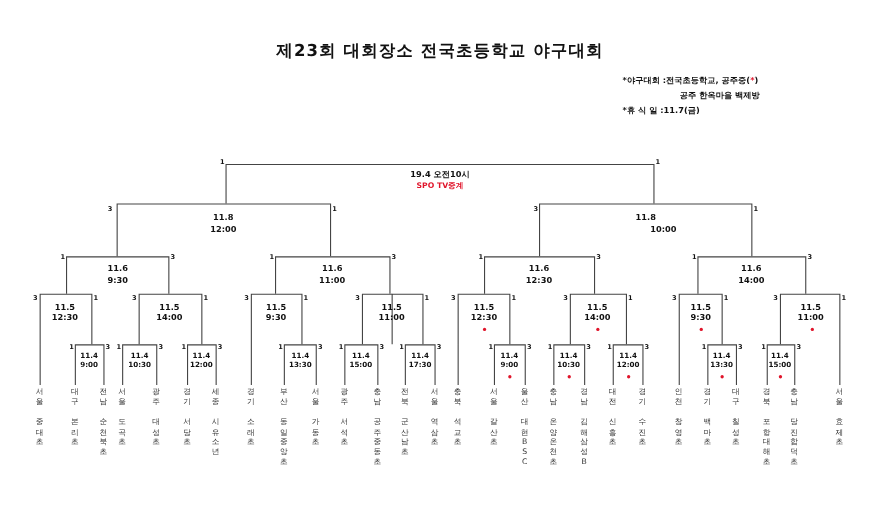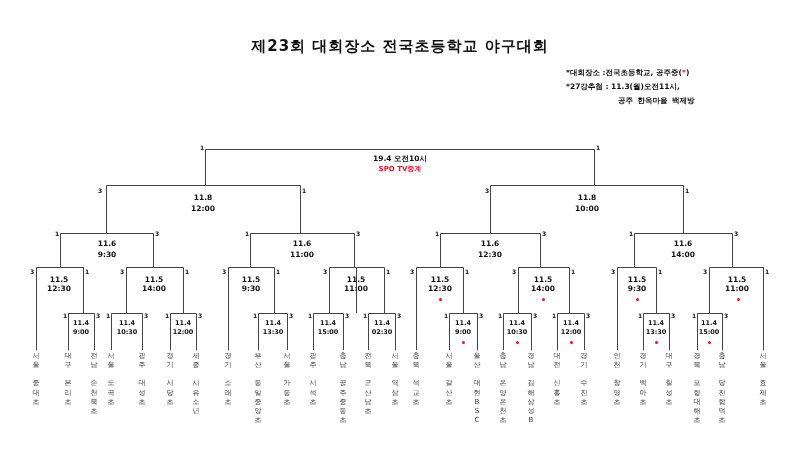--- a/index.html
+++ b/index.html
@@ -2,48 +2,48 @@
 <html><head>
 <meta charset="utf-8">
 <style>
   html, body { margin: 0; padding: 0; background: #ffffff; }
   body { width: 800px; height: 460px; position: relative; overflow: hidden;
          font-family: "DejaVu Sans", "Liberation Sans", sans-serif; color: #111; }
   .title { position: absolute; left: 0; width: 800px; top: 37px; text-align: center;
            font-size: 15px; font-weight: bold; letter-spacing: 1px; }
   .info { position: absolute; left: 566px; top: 66px; font-size: 7.5px; line-height: 14px; font-weight: bold; }
   .info .row { white-space: nowrap; }
-  .info .indent { padding-left: 52px; font-family: Liberation Mono, monospace; }
+  .info .indent { padding-left: 52px; }
   .red { color: #e0142a; }
   svg.lines { position: absolute; left: 0; top: 0; }
   .lbl { position: absolute; font-size: 7.5px; font-weight: bold; text-align: center; line-height: 11px; white-space: nowrap; transform: translateX(-50%); }
   .lbl.small { font-size: 6.5px; line-height: 10px; }
   .seed { position: absolute; font-size: 6px; font-weight: bold; line-height: 6px; }
   .dot { position: absolute; width: 3px; height: 3px; border-radius: 50%; background: #e0142a; }
   .team { position: absolute; top: 352px; width: 10px; transform: translateX(-50%);
           font-size: 7px; line-height: 9.2px; text-align: center; color: #333; }
   .team .region { display: block; }
   .team .school { display: block; margin-top: 9px; }
   .team span.ch { display: block; }
 </style>
 </head>
 <body>
 
 <div class="title">제23회 대회장소 전국초등학교 야구대회</div>
 
 <div class="info">
   <div class="row">
-    <span>*대회장소</span>
+    <span>*야구대회</span>
     <span>:전국초등학교, 공주중(</span><span class="red">*</span><span>)</span>
   </div>
+  <div class="row indent">공주 한옥마을 백제방</div>
   <div class="row">
-    <span>*27강추첨</span>
-    <span>: 11.3(월)오전11시,</span>
+    <span>*휴 식 일</span>
+    <span>:11.7(금)</span>
   </div>
-  <div class="row indent">공주 한옥마을 백제방</div>
 </div>
 
 <svg class="lines" width="800" height="460">
   <g stroke="#444" stroke-width="1" fill="none">
 
     <path d="M205.5 185 V149.5 H594.5 V185"></path>
 
     <path d="M106.5 233 V185.5 H300.5 V233"></path>
     <path d="M490.5 233 V185.5 H683.5 V233"></path>
 
@@ -84,21 +84,21 @@
 <div>
   <div class="seed" style="left:98px;top:188px">3</div>
   <div class="seed" style="left:302px;top:188px">1</div>
   <div class="lbl" style="left:203px;top:192px">11.8</div>
   <div class="lbl" style="left:203px;top:203px">12:00</div>
 </div>
 <div>
   <div class="seed" style="left:485px;top:188px">3</div>
   <div class="seed" style="left:685px;top:188px">1</div>
   <div class="lbl" style="left:587px;top:192px">11.8</div>
-  <div class="lbl" style="left:587px;top:203px">10:00</div>
+  <div class="lbl" style="left:603px;top:203px">10:00</div>
 </div>
 
 <div>
   <div class="seed" style="left:55px;top:231px">1</div>
   <div class="seed" style="left:155px;top:231px">3</div>
   <div class="lbl" style="left:107px;top:238px">11.6</div>
   <div class="lbl" style="left:107px;top:249px">9:30</div>
 </div>
 <div>
   <div class="seed" style="left:245px;top:231px">1</div>
@@ -199,21 +199,21 @@
 <div>
   <div class="seed" style="left:308px;top:313px">1</div>
   <div class="seed" style="left:345px;top:313px">3</div>
   <div class="lbl small" style="left:328px;top:318px">11.4</div>
   <div class="lbl small" style="left:328px;top:327px">15:00</div>
 </div>
 <div>
   <div class="seed" style="left:363px;top:313px">1</div>
   <div class="seed" style="left:397px;top:313px">3</div>
   <div class="lbl small" style="left:382px;top:318px">11.4</div>
-  <div class="lbl small" style="left:382px;top:327px">02:30</div>
+  <div class="lbl small" style="left:382px;top:327px">17:30</div>
 </div>
 <div>
   <div class="seed" style="left:444px;top:313px">1</div>
   <div class="seed" style="left:479px;top:313px">3</div>
   <div class="lbl small" style="left:463px;top:318px">11.4</div>
   <div class="lbl small" style="left:463px;top:327px">9:00</div>
   <div class="dot" style="left:462px;top:341px"></div>
 </div>
 <div>
   <div class="seed" style="left:498px;top:313px">1</div>

